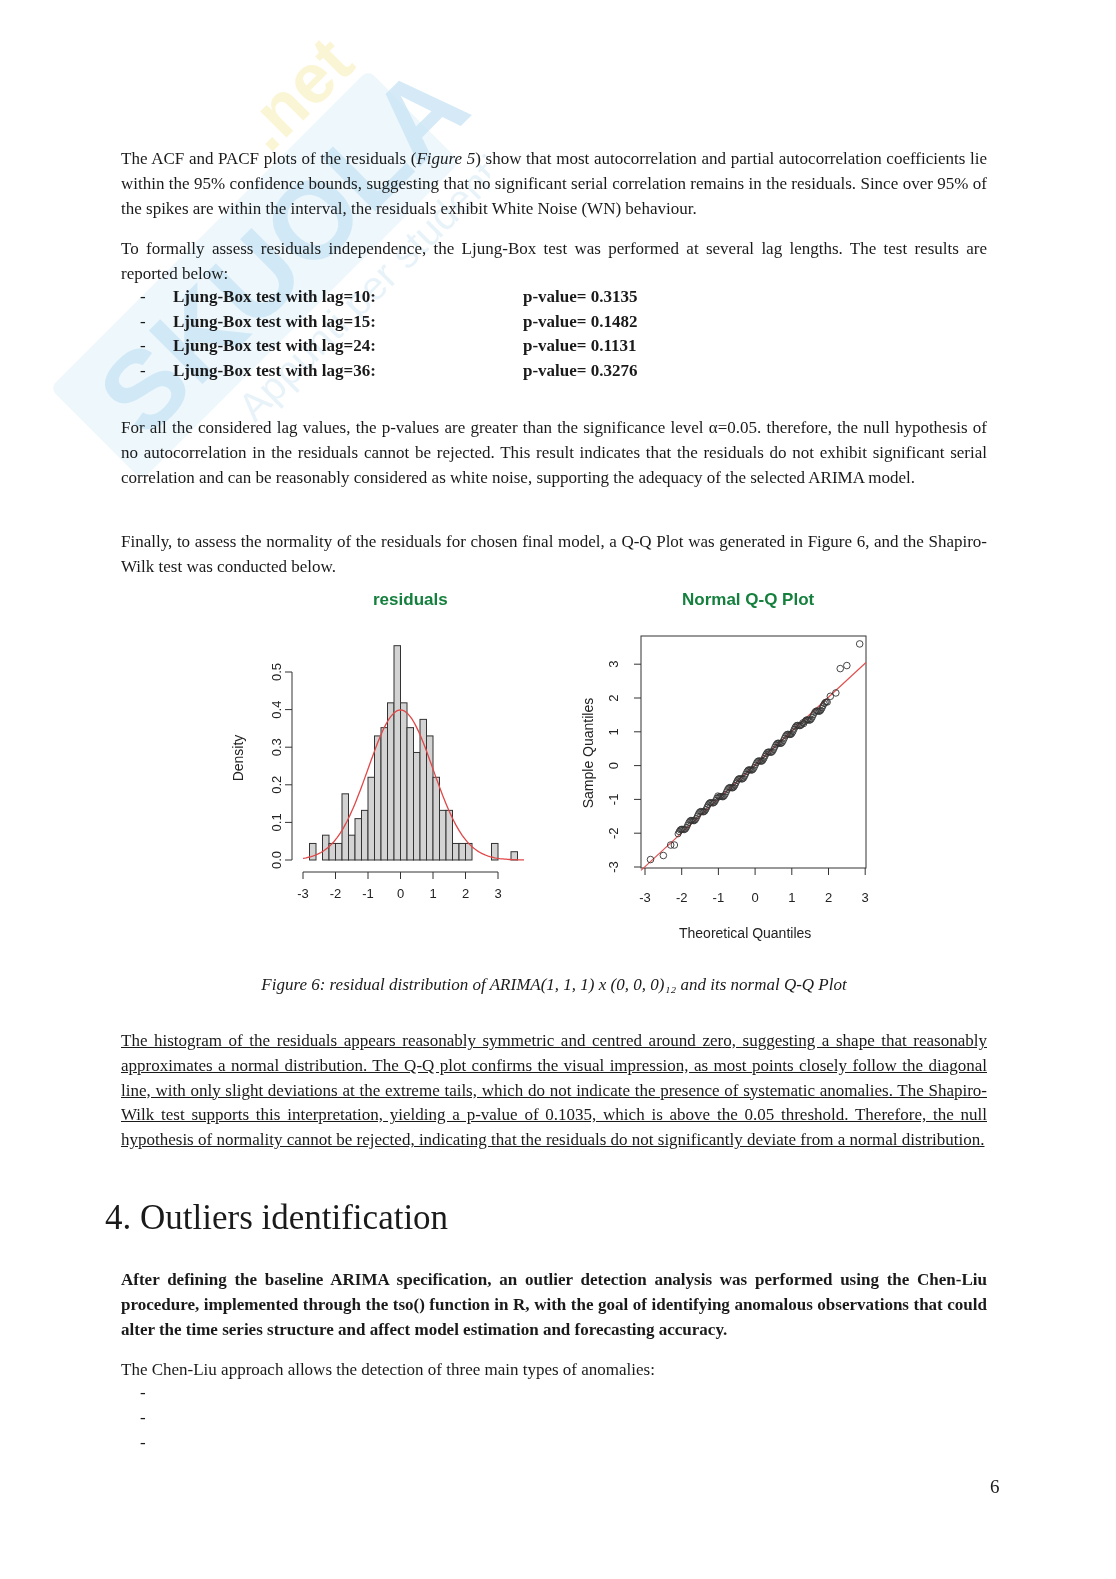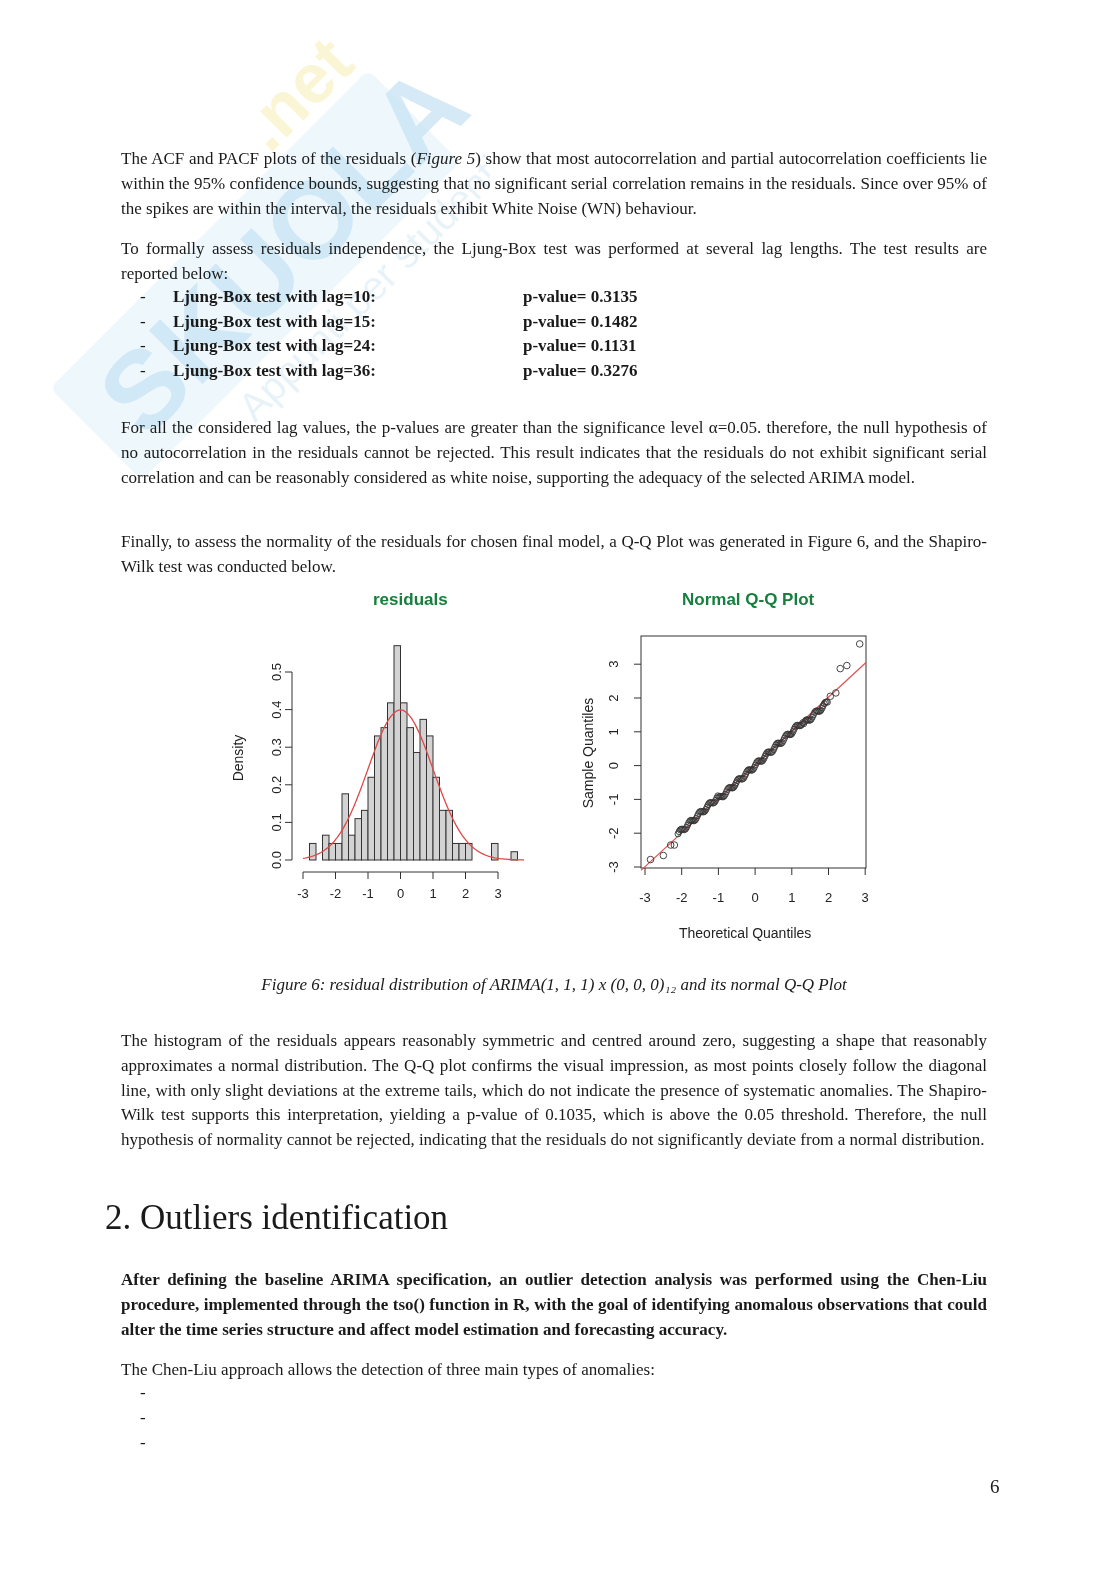--- a/index.html
+++ b/index.html
@@ -13,21 +13,21 @@
   ul.lb li { height:24.7px; line-height:24.7px; position:relative; }
   ul.lb .dash { position:absolute; left:35px; font-weight:normal; }
   ul.lb .lbl { position:absolute; left:68px; white-space:nowrap; }
   ul.lb .pv { position:absolute; left:395px; white-space:nowrap;margin-left:23px; }
   #p3 { position:absolute; top:400px; }
   #p4 { position:absolute; top:514px; }
   .figure { position:absolute; left:-105px; top:580px; width:1116px; height:380px; }
   .chart-title { position:absolute; font-family:"Liberation Sans", sans-serif; font-weight:bold; font-size:17px; color:#15803d; }
   .axis-label { position:absolute; font-family:"Liberation Sans", sans-serif; font-size:14px; color:#222; }
   .caption { position:absolute; top:975px; left:0; width:898px; text-align:center; font-style:italic; font-size:17px; }
-  #p5 { position:absolute; top:1013px; }
+  #p5 { position:absolute; top:1013px;text-decoration:underline; }
   h2.sec { position:absolute; top:1196px; margin:0; font-weight:normal; font-size:35px; line-height:44px; }
   #p6 { position:absolute; top:1252px;font-weight:bold; }
   #p7 { position:absolute; top:1342px; }
   ul.types { position:absolute; top:1381px; list-style:none; margin:0; padding:0; font-size:17px; }
   ul.types li { height:24.8px; line-height:24.8px; position:relative; white-space:nowrap; }
   ul.types .dash { position:absolute; left:35px; }
   ul.types .txt { position:absolute; left:68px; }
   .pagenum { position:absolute; top:1476px; left:885px; width:12px; font-size:19px; }
 </style>
 </head>
@@ -322,21 +322,21 @@
         <text x="238.5" y="282" font-family="Liberation Sans, sans-serif" font-size="13" fill="#222" text-anchor="middle">2</text>
         <line x1="275.20000000000005" y1="248" x2="275.20000000000005" y2="255" stroke="#333"></line>
         <text x="275.20000000000005" y="282" font-family="Liberation Sans, sans-serif" font-size="13" fill="#222" text-anchor="middle">3</text>
       </svg>
   </div>
 
   <div class="caption">Figure 6: residual distribution of ARIMA(1, 1, 1) x (0, 0, 0)₁₂ and its normal Q-Q Plot</div>
 
   <p class="body" id="p5">The histogram of the residuals appears reasonably symmetric and centred around zero, suggesting a shape that reasonably approximates a normal distribution. The Q-Q plot confirms the visual impression, as most points closely follow the diagonal line, with only slight deviations at the extreme tails, which do not indicate the presence of systematic anomalies. The Shapiro-Wilk test supports this interpretation, yielding a p-value of 0.1035, which is above the 0.05 threshold. Therefore, the null hypothesis of normality cannot be rejected, indicating that the residuals do not significantly deviate from a normal distribution.</p>
 
-  <h2 class="sec">2. Outliers identification</h2>
+  <h2 class="sec">4. Outliers identification</h2>
 
   <p class="body" id="p6">After defining the baseline ARIMA specification, an outlier detection analysis was performed using the Chen-Liu procedure, implemented through the tso() function in R, with the goal of identifying anomalous observations that could alter the time series structure and affect model estimation and forecasting accuracy.</p>
 
   <p class="body" id="p7">The Chen-Liu approach allows the detection of three main types of anomalies:</p>
 
   <ul class="types" style="width:898px;">
     <li>
         <span class="dash">-</span>
       </li>
     <li>

